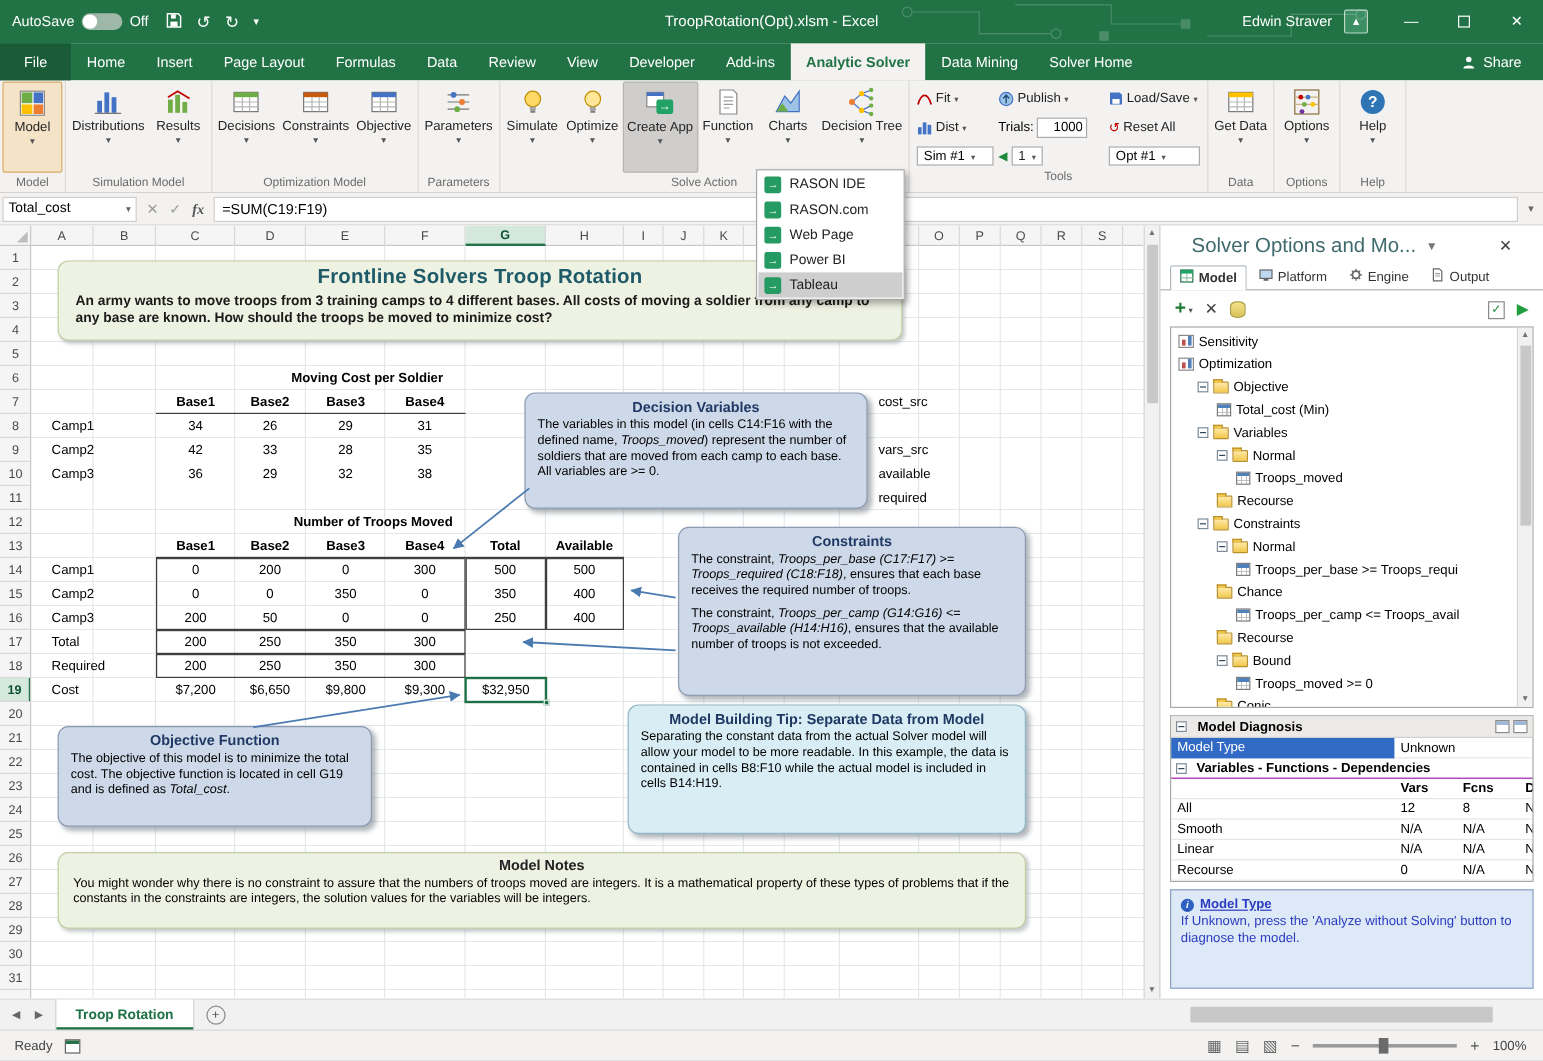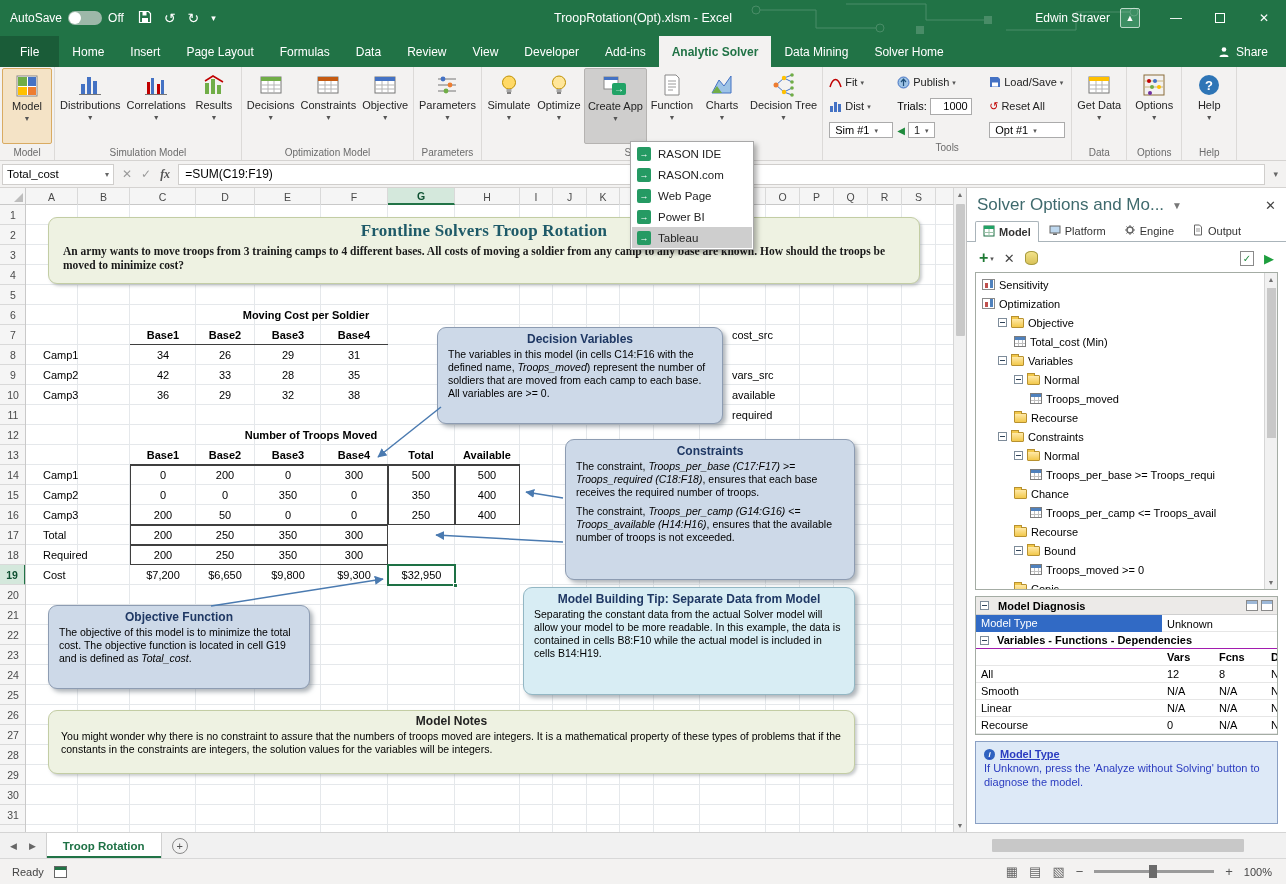--- a/index.html
+++ b/index.html
@@ -74,21 +74,21 @@
   .cv, .cl { position:absolute; height:20px; line-height:20px; font-size:11px; color:#000; z-index:1; }
   .cv { text-align:center; }
   .cl { text-align:left; }
   .thead { font-weight:bold; }
   .hline { position:absolute; height:1px; background:#3f3f3f; z-index:1; }
   .bbox { position:absolute; border:1px solid #3f3f3f; z-index:1; }
   .gsel { position:absolute; border:2px solid #1e7145; z-index:2; }
   .gsel .handle { position:absolute; right:-4px; bottom:-4px; width:5px; height:5px; background:#1e7145; border:1px solid #fff; }
 
   .sheetbox { position:absolute; z-index:1; border-radius:9px; }
-  .intro { left:22px; top:12px; width:872px; height:67px; background:var(--boxGreen,#eef2e2); border:1px solid #c3cda4; box-shadow:2px 2px 3px rgba(150,155,160,.5); padding:3px 14px;font-family:Liberation Serif, serif; }
+  .intro { left:22px; top:12px; width:704px; height:67px; background:var(--boxGreen,#eef2e2); border:1px solid #c3cda4; box-shadow:2px 2px 3px rgba(150,155,160,.5); padding:3px 14px; }
   .intro-title { text-align:center; font-size:17px; font-weight:bold; color:#1e5a68; letter-spacing:.2px; }
   .intro-desc { font-size:11.5px; font-weight:bold; color:#1a1a1a; line-height:14px; margin-top:3px; }
   .callout { box-shadow:3px 3px 4px rgba(110,120,130,.55); padding:4px 10px; border-radius:9px; }
   .co-title { text-align:center; font-weight:bold; font-size:12px; color:#1f3864; margin-bottom:2px; }
   .co-body { font-size:10.5px; color:#000; line-height:13px; }
   .co-blue { background:var(--calloutBlue,#cdd9e8); border:1px solid #8d9cb2; }
   .co-cyan { background:var(--calloutCyan,#d8edf4); border:1px solid #93b7c4; }
   .dvbox { left:411px; top:122px; width:286px; height:97px; }
   .cnbox { left:539px; top:234px; width:290px; height:141px; }
   .obbox { left:22px; top:400px; width:262px; height:84px; }
@@ -97,21 +97,21 @@
   .notes .co-title { color:#222; }
   .arrows { position:absolute; inset:0; z-index:3; pointer-events:none; }
 
   .vscroll { position:absolute; right:0; top:0; bottom:0; width:13px; background:#f1f1f1; border-left:1px solid #d6d6d6; z-index:2; display:flex; flex-direction:column; align-items:center; font-size:7px; color:#707070; }
   .vthumb { width:9px; height:132px; background:#c8c8c8; margin-top:3px; border-radius:1px; }
   .vscroll .down { margin-top:auto; }
   .sar { padding:3px 0; }
 
   
   .pane { width:320px; background:#fff; border-left:1px solid #c3c3c3; display:flex; flex-direction:column; font-size:11px; }
-  .pane-title { padding:7px 10px 2px; font-size:17px; color:#3f6a6d; display:flex; align-items:center; gap:8px; }
+  .pane-title { padding:7px 26px 2px; font-size:17px; color:#3f6a6d; display:flex; align-items:center; gap:8px; }
   .pane-title .pcaret { font-size:10px; color:#777; }
   .pane-title .pclose { margin-left:auto; color:#444; font-size:13px; }
   .pane-tabs { display:flex; gap:2px; padding:3px 8px 0; border-bottom:1px solid #aab4ba; height:25px; }
   .ptab { display:flex; align-items:center; gap:4px; font-size:11px; padding:2px 7px 3px; color:#333; border:1px solid transparent; border-bottom:none; }
   .ptab.active { background:#fff; border-color:#aab4ba; border-radius:2px 2px 0 0; position:relative; top:1px; font-weight:bold; }
   .pane-toolbar { height:30px; display:flex; align-items:center; gap:10px; padding:2px 12px 0; }
   .tb-plus { color:#1e7a34; font-weight:bold; font-size:16px; display:flex; align-items:center; gap:2px; }
   .tb-x { color:#444; font-size:13px; }
   .cyl { width:13px; height:14px; background:linear-gradient(#f2e28a,#d9c258); border:1px solid #a89b3c; border-radius:6px/4px; }
   .tb-right2 { margin-left:auto; display:flex; gap:10px; align-items:center; }
@@ -264,33 +264,20 @@
         <div class="bigbtn">
           <span class="ic">
               <svg width="26" height="26">
                 <rect x="4" y="12" width="4" height="10" fill="#4472c4"></rect>
                 <rect x="10" y="5" width="4" height="17" fill="#4472c4"></rect>
                 <rect x="16" y="9" width="4" height="13" fill="#4472c4"></rect>
                 <line x1="2" y1="22.5" x2="24" y2="22.5" stroke="#777"></line>
               </svg>
             </span>
           <span>Distributions</span>
-            <span class="caret">▼</span>
-        </div>
-        <div class="bigbtn">
-          <span class="ic">
-              <svg width="26" height="26">
-                <rect x="4" y="10" width="3" height="12" fill="#c00000"></rect>
-                <rect x="8" y="6" width="3" height="16" fill="#4472c4"></rect>
-                <rect x="14" y="12" width="3" height="10" fill="#c00000"></rect>
-                <rect x="18" y="8" width="3" height="14" fill="#4472c4"></rect>
-                <line x1="2" y1="22.5" x2="24" y2="22.5" stroke="#777"></line>
-              </svg>
-            </span>
-          <span>Correlations</span>
             <span class="caret">▼</span>
         </div>
         <div class="bigbtn">
           <span class="ic">
               <svg width="26" height="26">
                 <rect x="4" y="11" width="4" height="11" fill="#70ad47"></rect>
                 <rect x="10" y="7" width="4" height="15" fill="#70ad47"></rect>
                 <rect x="16" y="13" width="4" height="9" fill="#70ad47"></rect>
                 <polyline points="4,9 12,4 22,10" fill="none" stroke="#c00000" stroke-width="1.5"></polyline>
               </svg>

